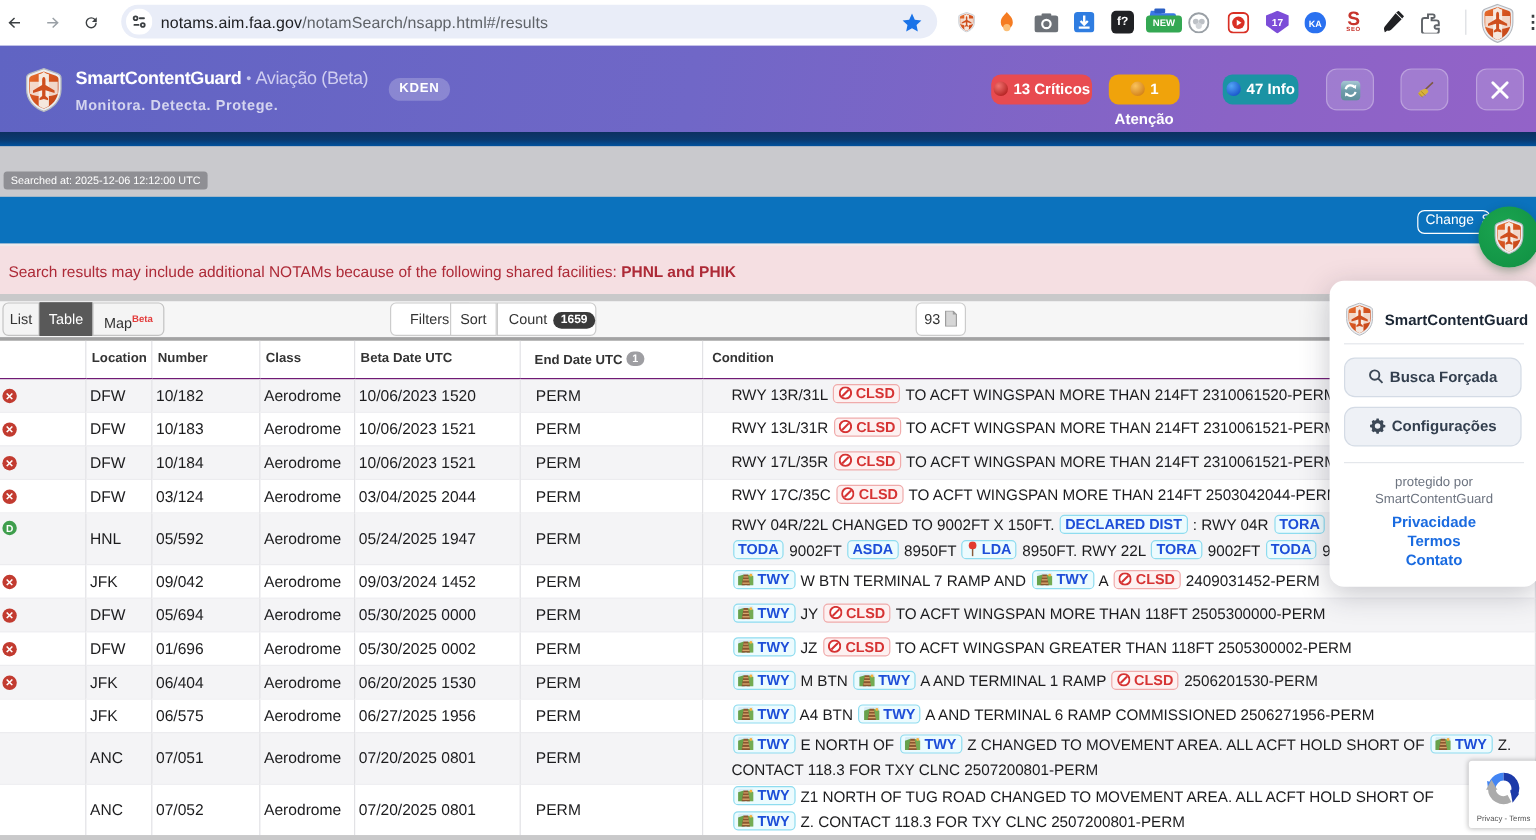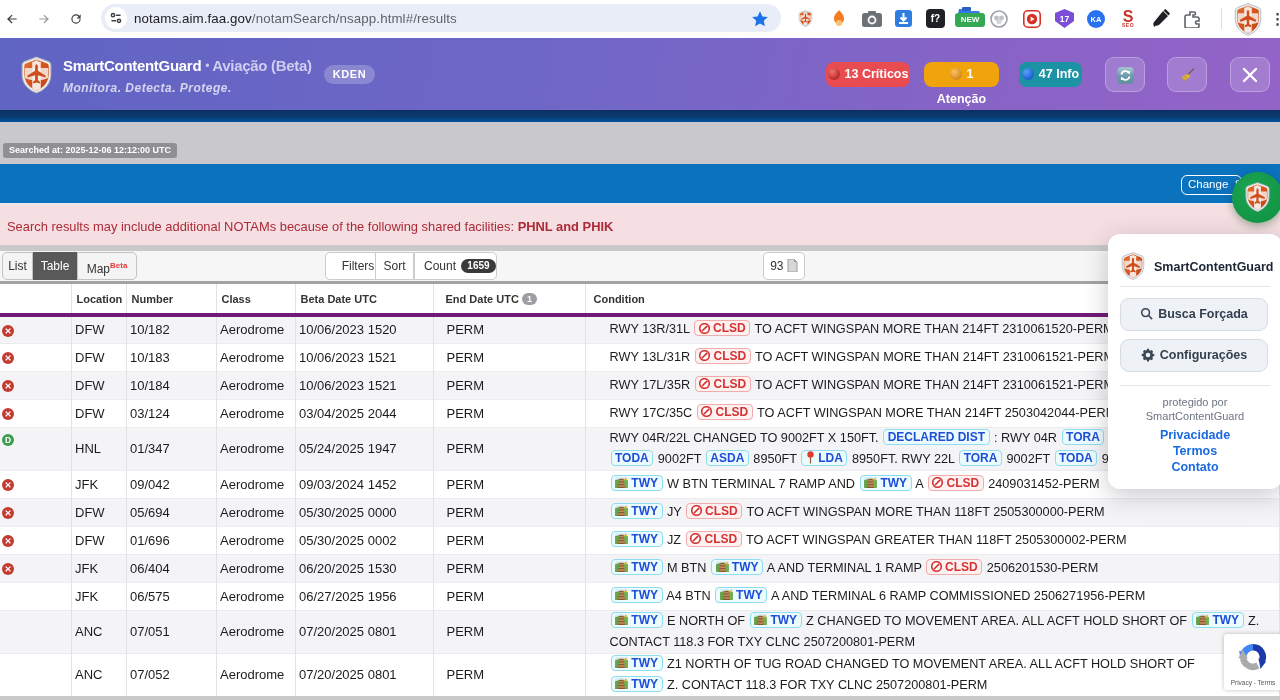--- a/index.html
+++ b/index.html
@@ -11,48 +11,48 @@
 #toolbar { position:absolute; left:0; top:0; width:1280px; height:46px; background:#ffffff; }
 #urlpill { position:absolute; left:101px; top:4px; width:680px; height:28px; background:#e9edf8; border-radius:14px; }
 #urltext { position:absolute; left:134px; top:11px; font-size:13.3px; color:#202124; letter-spacing:0.1px; }
 .navic { position:absolute; top:7px; }
 
 
 #hdr { position:absolute; left:0; top:38px; width:1280px; height:72px;
   background:linear-gradient(100deg,#6064c3 0%,#7067c7 45%,#8a63c6 80%,#9363c8 100%); }
 #hdr .title { position:absolute; left:63px; top:19px; font-size:15px; letter-spacing:-0.3px; font-weight:bold; color:#ffffff; }
 #hdr .title .sep { font-weight:normal; color:#c9c9ee; }
-#hdr .title .sub { font-weight:bold; color:#cfcdf0; }
-#hdr .tagline { position:absolute; left:63px; top:43px; font-size:12px; font-weight:bold; color:rgba(255,255,255,0.72); letter-spacing:0.5px;font-style:italic; }
+#hdr .title .sub { font-weight:normal; color:#cfcdf0; }
+#hdr .tagline { position:absolute; left:63px; top:43px; font-size:12px; font-weight:bold; color:rgba(255,255,255,0.72); letter-spacing:0.5px; }
 #notampill { position:absolute; left:324px; top:27px; width:51px; height:19px; background:rgba(255,255,255,0.22); border-radius:10px; color:#fff; font-size:11px; font-weight:bold; letter-spacing:0.6px; text-align:center; line-height:19px; }
 .statpill { position:absolute; top:24px; height:25px; border-radius:8px; color:#fff; font-size:12.5px; font-weight:bold; line-height:25px; text-align:center; }
 .sphere { display:inline-block; width:12px; height:12px; border-radius:50%; vertical-align:-1.5px; margin-right:5px; }
 .hbtn { position:absolute; top:19px; width:40px; height:35px; border-radius:9px; background:rgba(255,255,255,0.16); border:1px solid rgba(255,255,255,0.28); text-align:center; }
 
 
 #navyband { position:absolute; left:0; top:110px; width:1280px; height:12px;
   background:linear-gradient(180deg,#0d3061 0%,#0a3a70 55%,#0153a0 100%); }
 #grayband { position:absolute; left:0; top:122px; width:1280px; height:42px; background:#c9c9cd; }
-#searchpill { position:absolute; left:3px; top:143px; height:15px; background:#8f8f94; border-radius:3px; color:#fff; font-size:9px; font-weight:bold; line-height:15px; padding:0 6px; }
+#searchpill { position:absolute; left:3px; top:143px; height:15px; background:#8f8f94; border-radius:3px; color:#fff; font-size:9px; font-weight:normal; line-height:15px; padding:0 6px; }
 #blueband { position:absolute; left:0; top:164px; width:1280px; height:39px; background:#0b72bd; }
 #blueband .txt { position:absolute; left:7px; top:13px; font-size:12px; font-weight:bold; color:#fff; }
 #changebtn { position:absolute; left:1181px; top:11px; width:61px; height:20px; border:1.5px solid #ffffff; border-radius:6px; color:#fff; font-size:11.5px; line-height:17px; padding-left:6px; white-space:nowrap; overflow:hidden; }
 #pinkband { position:absolute; left:0; top:205px; width:1280px; height:40px; background:#f5dfe2; }
 #pinkband .txt { position:absolute; left:7px; top:13.5px; font-size:12.9px; color:#ad2a37; }
 #grayline { position:absolute; left:0; top:245px; width:1280px; height:6px; background:#c9c9ca; }
 
 
 #tabrow { position:absolute; left:0; top:251px; width:1280px; height:30px; background:#f6f6f6; }
 #tabsep { position:absolute; left:0; top:281px; width:1280px; height:3px; background:#a3a3a3; }
 .tab { position:absolute; top:1px; height:28px; border:1px solid #c3c3c3; background:#f4f4f4; font-size:12px; color:#333; text-align:center; line-height:26px; }
 .tbtn { position:absolute; top:1px; height:28px; border:1px solid #ccc; background:#fff; font-size:12px; color:#333; text-align:center; line-height:26px; }
 
 
 #tbl { position:absolute; left:0; top:284px; width:1280px; border-collapse:collapse; table-layout:fixed; background:#fff; }
-#tbl th { height:31px; font-size:11px; color:#333; text-align:left; font-weight:bold; border-right:1px solid #e2e2e5; border-bottom:4px solid #701a75; padding:0 0 0 5px; vertical-align:middle; }
+#tbl th { height:31px; font-size:11px; color:#333; text-align:left; font-weight:bold; border-right:1px solid #e2e2e5; border-bottom:1px solid #701a75; padding:0 0 0 5px; vertical-align:middle; }
 #tbl td { font-size:13px; line-height:21px; color:#1c1c1e; border-right:1px solid #e2e2e5; border-top:1px solid #ececef; padding:0 0 0 3.5px; vertical-align:middle; white-space:nowrap; overflow:hidden; }
 #tbl tr.g { background:#f4f4f6; }
 #tbl td.cond { padding-left:24px; font-size:12.7px; }
 #tbl td.end { padding-left:13px; }
 .badge { display:inline-block; height:16px; line-height:15px; border-radius:4px; font-weight:bold; font-size:12px; padding:0 3.5px; margin:-8px 1px; vertical-align:1px; }
 .b-cyan { background:#ecfbfe; border:1px solid #8edcef; color:#1d4ed8; }
 .b-red  { background:#fdf1f1; border:1px solid #f0abab; color:#d63333; }
 .icx { display:inline-block; width:12px; height:12px; border-radius:50%; background:#c23b30; color:#fff; font-size:8.5px; font-weight:bold; text-align:center; line-height:12px; margin-left:-1.5px; vertical-align:0.5px; }
 .icd { background:#3f9e4d; }
 
@@ -197,21 +197,21 @@
 </div>
 
 <div id="hdr">
   <svg class="abs" style="left:21px;top:18px" width="31" height="38" viewBox="0 0 40 48">
         <use href="#shield"></use>
       </svg>
   <div class="title">SmartContentGuard <span class="sep" style="font-size:12px;vertical-align:1px">•</span> <span class="sub">Aviação (Beta)</span></div>
   <div class="tagline">Monitora. Detecta. Protege.</div>
   <div id="notampill">KDEN</div>
   <div class="statpill" style="left:826px;width:84px;background:#e84b50;"><span class="sphere" style="background:radial-gradient(circle at 35% 30%,#f1726f,#a40d0d)"></span>13 Críticos</div>
-  <div class="statpill" style="left:924px;width:75px;background:#f0a30b;"><span class="sphere" style="background:radial-gradient(circle at 35% 30%,#fac35c,#c87008)"></span>1 Atenção</div>
+  <div class="statpill" style="left:924px;width:59px;background:#f0a30b;"><span class="sphere" style="background:radial-gradient(circle at 35% 30%,#fac35c,#c87008)"></span>1 Atenção</div>
   <div class="statpill" style="left:1019px;width:63px;background:#1b93a4;"><span class="sphere" style="background:radial-gradient(circle at 35% 30%,#53a4f5,#0a41c0)"></span>47 Info</div>
   <div class="hbtn" style="left:1105px;">
     <svg width="17" height="17" viewBox="0 0 24 24" style="margin-top:9px">
           <defs>
             <linearGradient id="rfg" x1="0" y1="0" x2="0" y2="1">
               <stop offset="0" stop-color="#a8c8d4"></stop>
               <stop offset="0.5" stop-color="#6e9cab"></stop>
               <stop offset="1" stop-color="#5f8f9c"></stop>
             </linearGradient>
           </defs>
@@ -324,21 +324,21 @@
           <td>Aerodrome</td>
           <td>03/04/2025 2044</td>
           <td class="end">PERM</td>
           <td class="cond">RWY 17C/35C <span class="badge b-red"><svg width="11" height="11" viewBox="0 0 12 12" style="vertical-align:-1.5px">
                 <use href="#noent"></use>
               </svg> CLSD</span> TO ACFT WINGSPAN MORE THAN 214FT 2503042044-PERM</td>
         </tr>
 <tr class="g" style="height:42px">
           <td style="vertical-align:top;padding-top:1px"><span class="icx icd">D</span></td>
           <td>HNL</td>
-          <td>01/347</td>
+          <td>05/592</td>
           <td>Aerodrome</td>
           <td>05/24/2025 1947</td>
           <td class="end">PERM</td>
           <td class="cond">RWY 04R/22L CHANGED TO 9002FT X 150FT. <span class="badge b-cyan">DECLARED DIST</span> : RWY 04R <span class="badge b-cyan">TORA</span> 9002F<br><span class="badge b-cyan">TODA</span> 9002FT <span class="badge b-cyan">ASDA</span> 8950FT <span class="badge b-cyan"><svg width="9" height="13" viewBox="0 0 9 13" style="vertical-align:-2px">
                 <circle cx="4.5" cy="3.5" r="3.2" fill="#e33b30"></circle>
                 <rect x="3.9" y="6.5" width="1.2" height="6" fill="#8a5a3a"></rect>
               </svg> LDA</span> 8950FT. RWY 22L <span class="badge b-cyan">TORA</span> 9002FT <span class="badge b-cyan">TODA</span> 9002FT</td>
         </tr>
 <tr style="height:28px">
           <td><span class="icx">✕</span></td>

